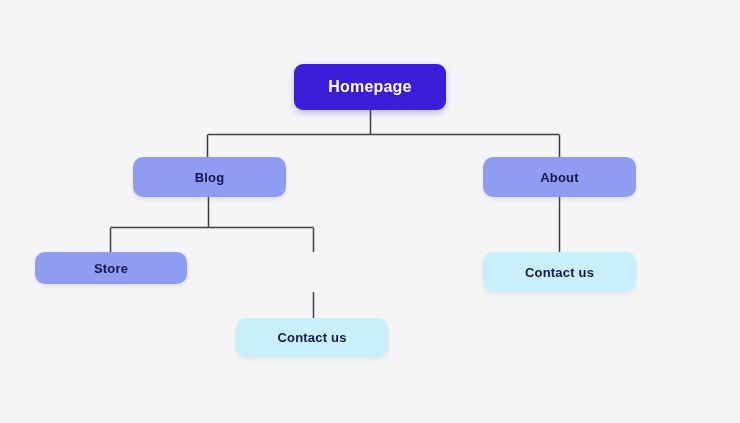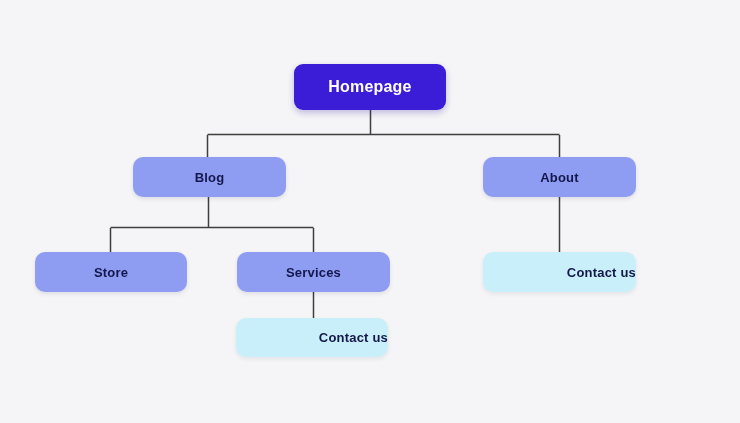--- a/index.html
+++ b/index.html
@@ -52,25 +52,24 @@
     font-size: 13px;
     border-radius: 10px;
     box-shadow: 0 2px 4px rgba(30, 30, 80, 0.10);
   }
   .node-subpage {
     background: var(--subpage-fill, #c9f0fa);
     color: var(--subpage-text, #14174b);
     font-size: 13px;
     border-radius: 10px;
     box-shadow: 0 2px 4px rgba(30, 60, 80, 0.08);
-    justify-content: flex-end;
   }
   .node-blog            { left: 133px; top: 157px; width: 153px; height: 40px; }
   .node-about           { left: 483px; top: 157px; width: 153px; height: 40px; justify-content: center; }
-  .node-store           { left: 35px;  top: 252px; width: 152px; height: 40px; }
+  .node-store           { left: 35px;  top: 252px; width: 152px; height: 32px; }
   .node-services        { left: 237px; top: 252px; width: 153px; height: 40px; }
   .node-contact-services{ left: 236px; top: 318px; width: 152px; height: 39px; }
   .node-contact-about   { left: 483px; top: 252px; width: 153px; height: 40px; }
   .node-label {
     pointer-events: none;
   }
 </style>
 </head>
 <body>
 
@@ -96,23 +95,20 @@
   </div>
 
   <div class="node node-page node-about">
     <span class="node-label">About</span>
   </div>
 
   <div class="node node-page node-store">
     <span class="node-label">Store</span>
   </div>
 
-  <div class="node node-page node-services">
-    <span class="node-label">Services</span>
-  </div>
 
   <div class="node node-subpage node-contact-services">
     <span class="node-label">Contact us</span>
   </div>
 
   <div class="node node-subpage node-contact-about">
     <span class="node-label">Contact us</span>
   </div>
 
 </div>

